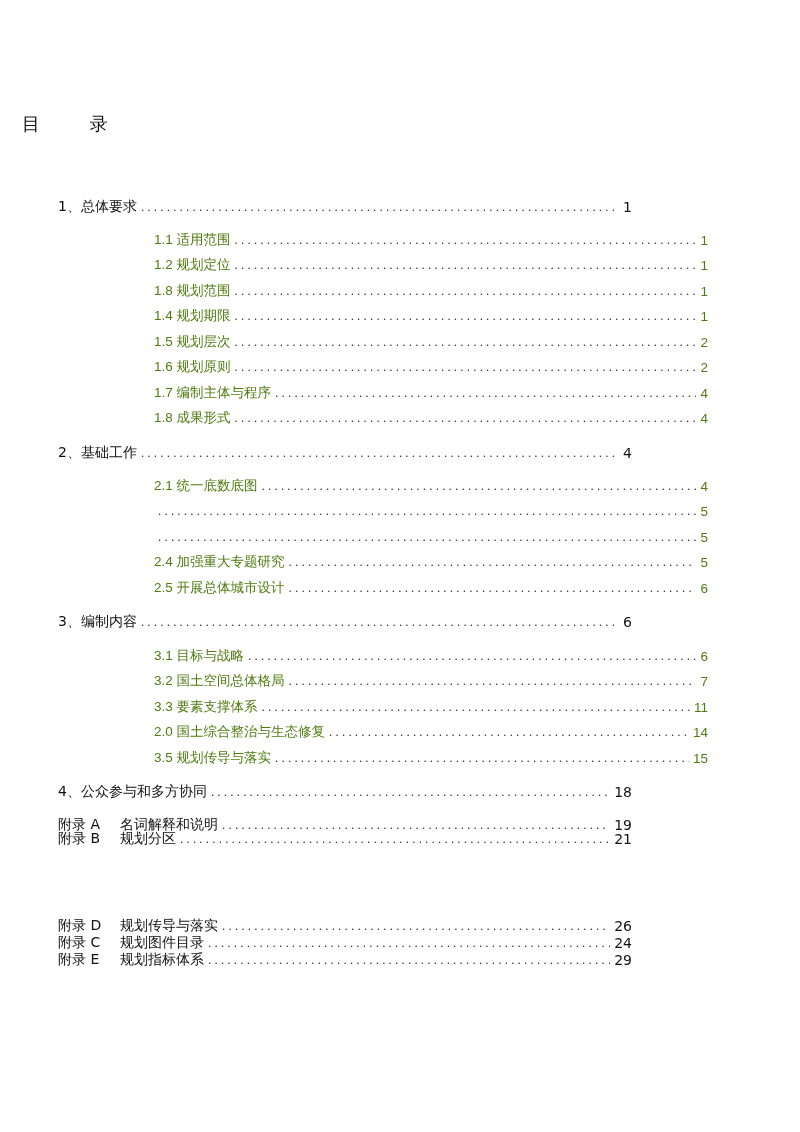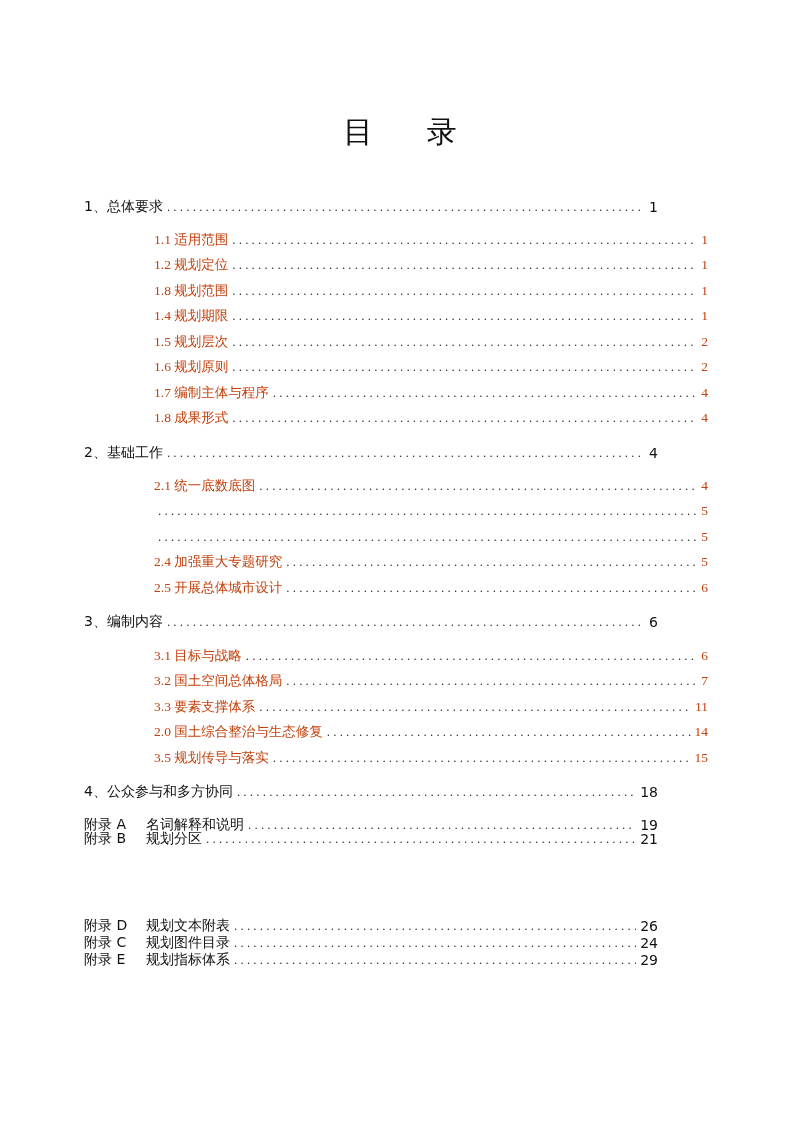--- a/index.html
+++ b/index.html
@@ -1,27 +1,27 @@
 <!DOCTYPE html>
 <html><head>
 <meta charset="utf-8">
 <style>
   html, body { margin:0; padding:0; background:#fff; }
   body { width:800px; height:1132px; position:relative; overflow:hidden; color:#111; }
-  .title { position:absolute; top:112px; left:0; width:800px; text-align:center;
-    font-family:"DejaVu Sans", sans-serif; font-size:30px; letter-spacing:22px; padding-left:22px; box-sizing:border-box; }
+  .title { position:absolute; top:112px; left:0; width:800px; 
+    font-family:"DejaVu Sans", sans-serif; font-size:18px; letter-spacing:22px; padding-left:22px; box-sizing:border-box; }
   .row { position:absolute; left:0; width:800px; height:22px; display:flex; align-items:center; }
   .row .label { white-space:nowrap; flex:0 0 auto; }
   .row .dots { flex:1 1 auto; overflow:hidden; white-space:nowrap; margin:0 4px; color:#333;
     font-family:"Liberation Serif", serif; font-size:13px; letter-spacing:3.2px; height:18px; line-height:18px; }
   .row .page { flex:0 0 auto; text-align:right; }
-  .l1 { padding-left:84px; width:574px; }
+  .l1 { padding-left:58px; width:574px; }
   .l1 .label, .l1 .page { font-family:"DejaVu Sans", sans-serif; font-size:14px; font-weight:500; }
   .l2 { padding-left:154px; width:554px; }
-  .l2 .label, .l2 .page { font-family:Liberation Serif, serif; font-size:13.5px; color:#c2410c; }
+  .l2 .label, .l2 .page { font-family:Liberation Sans, sans-serif; font-size:13.5px; color:#4d7c0f; }
   .app .tag { display:inline-block; width:62px; }
 </style>
 </head>
 <body>
 
 <div class="title">目  录</div>
 
 <div class="row l1" style="top:196px">
   <span class="label">1、总体要求</span>
   <span class="dots">........................................................................................................................</span>
@@ -143,21 +143,21 @@
   <span class="label"><span class="tag">附录 B</span><span>规划分区</span></span>
   <span class="dots">........................................................................................................................</span>
   <span class="page">21</span>
 </div>
 <div class="row l1 app" style="top:932px">
   <span class="label"><span class="tag">附录 C</span><span>规划图件目录</span></span>
   <span class="dots">........................................................................................................................</span>
   <span class="page">24</span>
 </div>
 <div class="row l1 app" style="top:915px">
-  <span class="label"><span class="tag">附录 D</span><span>规划文本附表</span></span>
+  <span class="label"><span class="tag">附录 D</span><span>规划传导与落实</span></span>
   <span class="dots">........................................................................................................................</span>
   <span class="page">26</span>
 </div>
 <div class="row l1 app" style="top:949px">
   <span class="label"><span class="tag">附录 E</span><span>规划指标体系</span></span>
   <span class="dots">........................................................................................................................</span>
   <span class="page">29</span>
 </div>
 
 </body></html>

